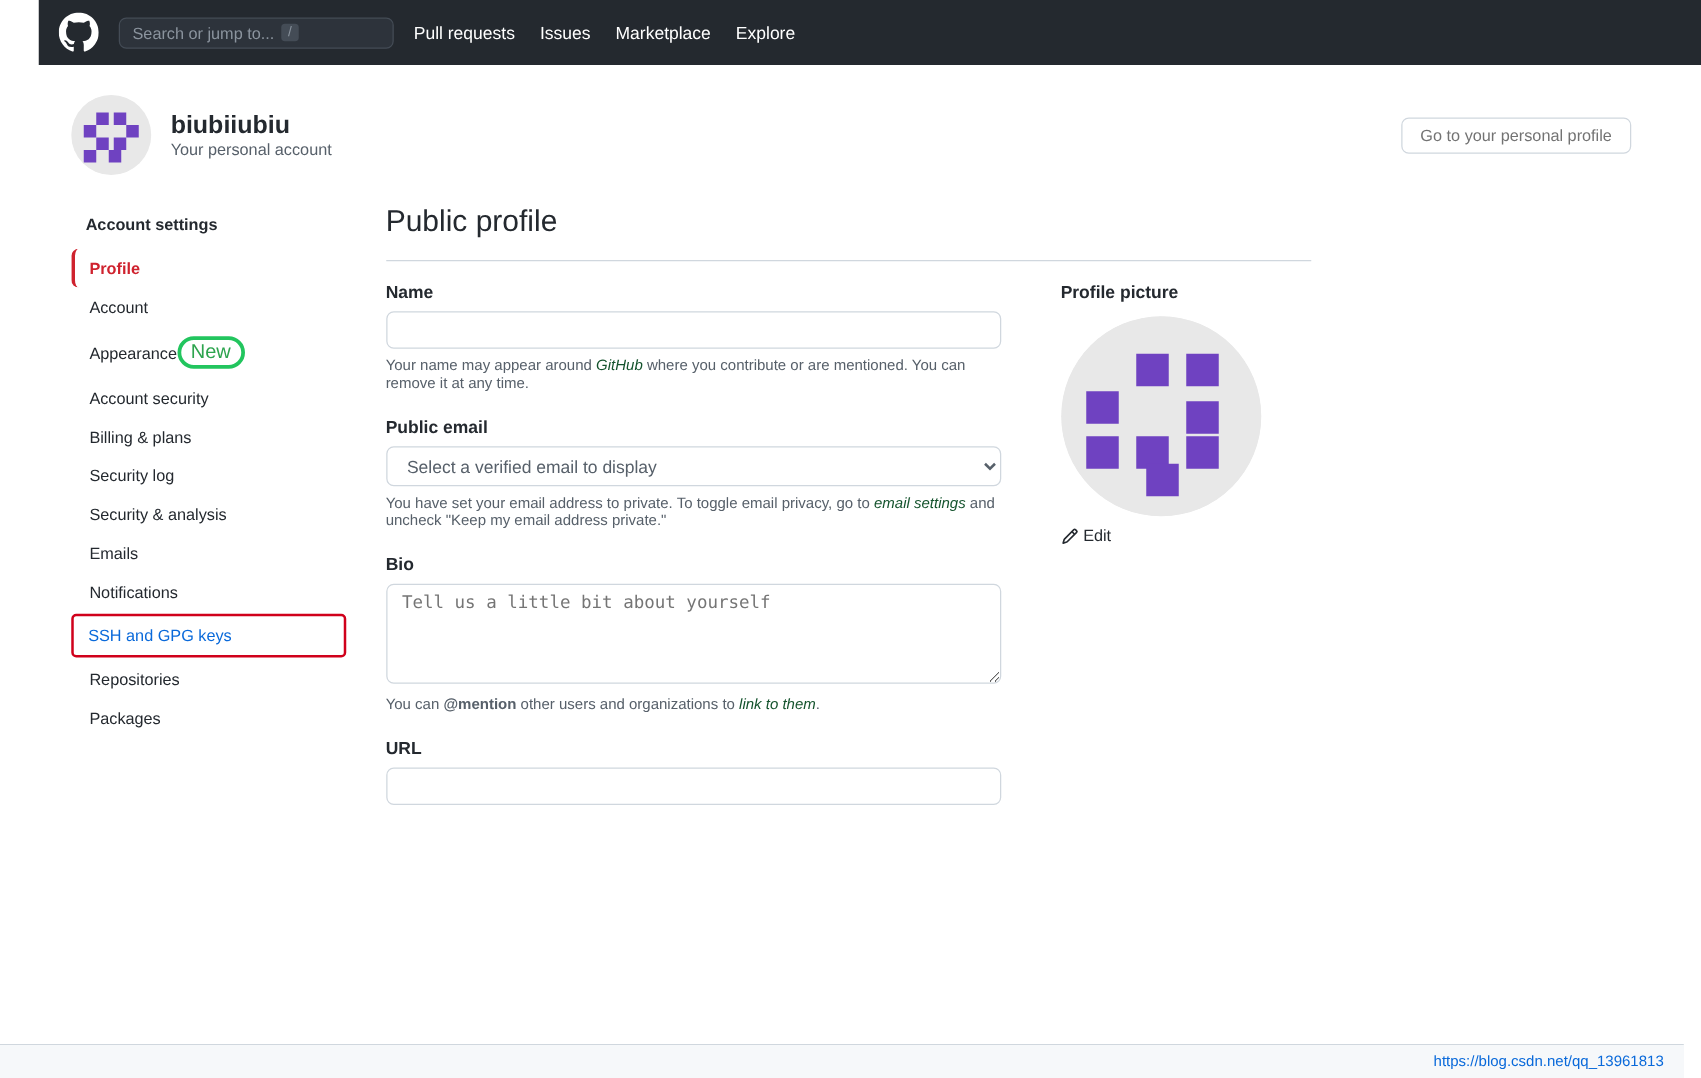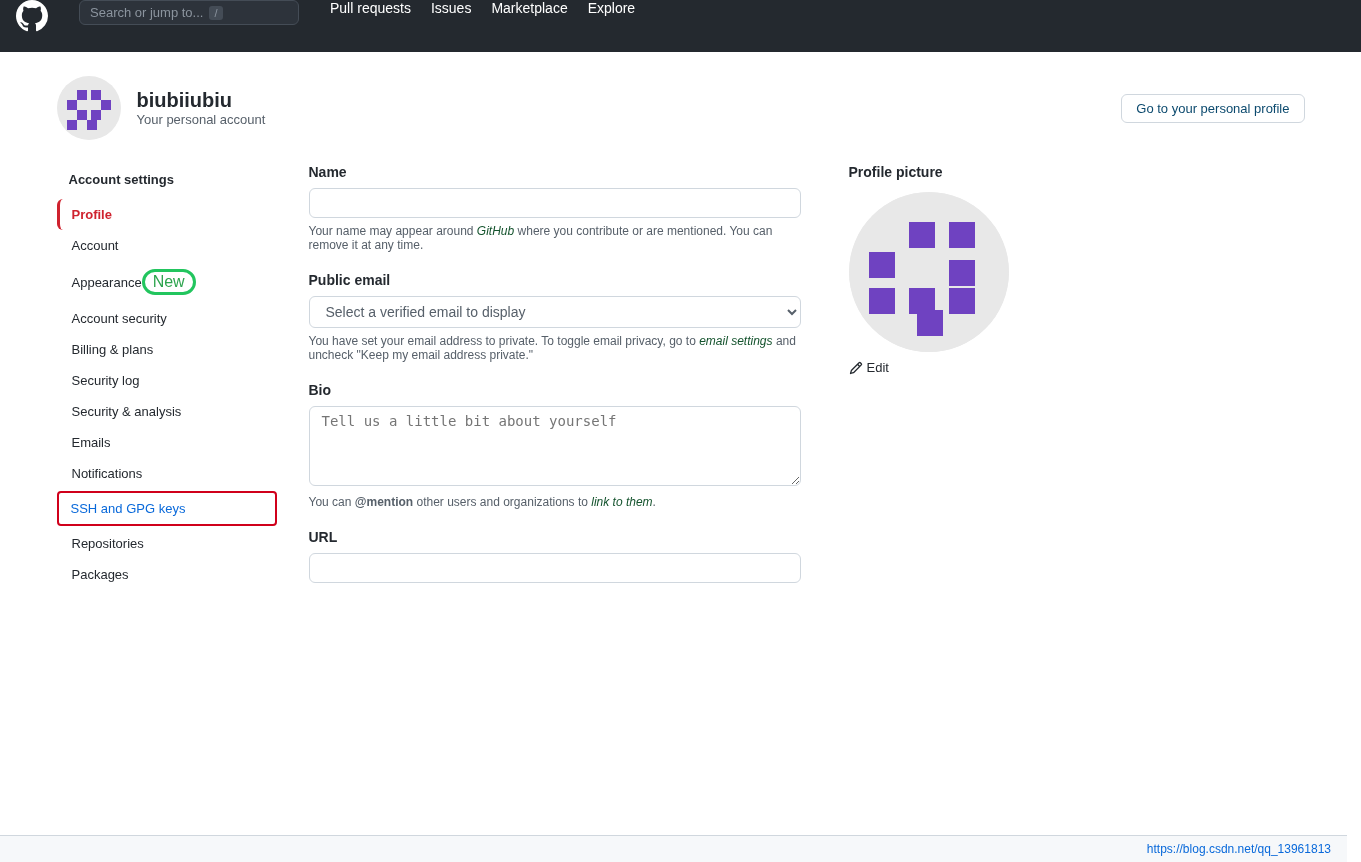--- a/index.html
+++ b/index.html
@@ -3,24 +3,25 @@
   <meta charset="utf-8">
   <style>
     * { box-sizing: border-box; margin: 0; padding: 0; }
     body { font-family: -apple-system, BlinkMacSystemFont, "Segoe UI", Helvetica, Arial, sans-serif; font-size: 14px; color: #24292f; background: #fff; }
 
     
     .topnav {
       background: #24292f;
       color: #fff;
       display: flex;
-      align-items: flex-start;
+      align-items: center;
       padding: 0 16px;
       height: 52px;
-      gap: 31px;
+      gap: 16px;
+      margin-left: 31px;
     }
     .topnav-logo {
       width: 32px; height: 32px;
       fill: #fff;
       flex-shrink: 0;
     }
     .topnav-search {
       background: #2d333b;
       border: 1px solid #444c56;
       border-radius: 6px;
@@ -90,21 +91,21 @@
       color: #57606a;
     }
     .btn-profile {
       border: 1px solid #d0d7de;
       border-radius: 6px;
       padding: 6px 14px;
       background: #fff;
       font-size: 13px;
       font-weight: 500;
       cursor: pointer;
-      color: #0c4a6e;
+      color: #737373;
     }
 
     
     .main-content {
       display: flex;
       gap: 32px;
     }
 
     
     .sidebar {
@@ -344,20 +345,21 @@
       </a>
       <a class="sidebar-item">
         <span>Repositories</span>
       </a>
       <a class="sidebar-item">
         <span>Packages</span>
       </a>
     </aside>
 
     <main class="form-area">
+      <h1>Public profile</h1>
 
       <div class="form-with-pic">
         <div class="form-fields">
 
           <div class="form-group">
             <label>Name</label>
             <input type="text" value="" style="">
             <p class="form-hint">
               Your name may appear around <a>GitHub</a> where you contribute or are mentioned. You can remove it at any time.
             </p>

